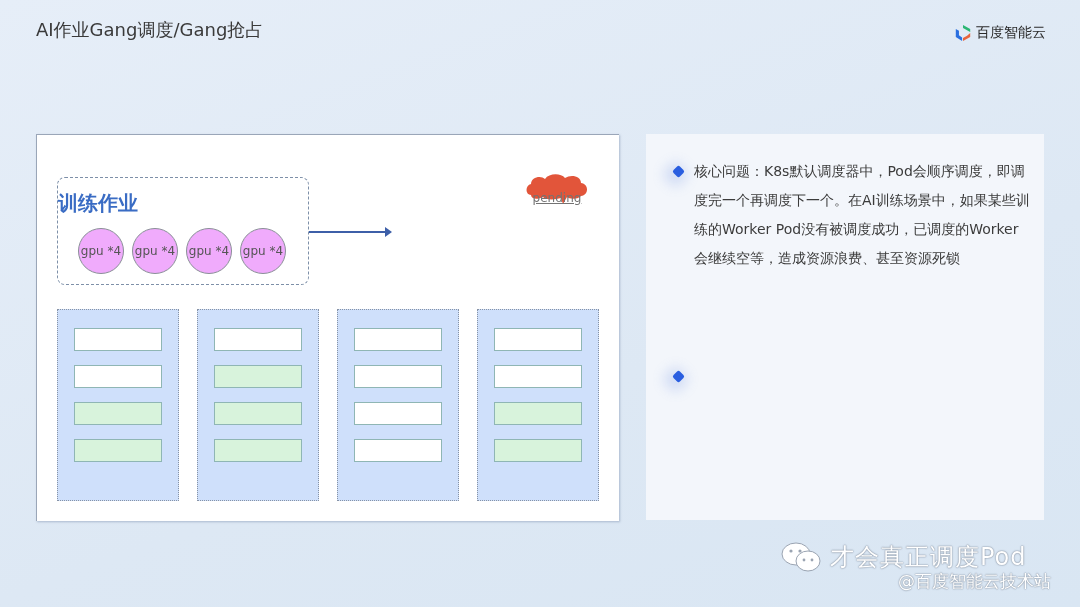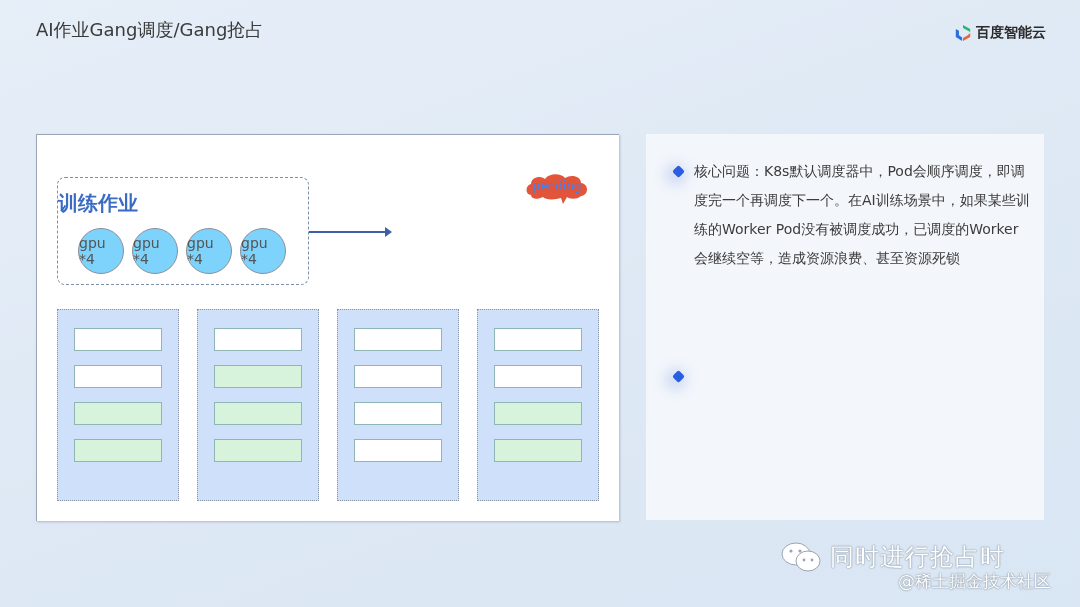--- a/index.html
+++ b/index.html
@@ -10,21 +10,21 @@
     color:#333;
   }
   .title {
     position:absolute; left:36px; top:18px;
     font-size:18px; color:#3a3a3a; letter-spacing:0px;
     font-family: "DejaVu Sans", sans-serif;
   }
   .brand {
     position:absolute; left:954px; top:24px; display:flex; align-items:center; gap:4px;
   }
-  .brand-text { font-size:14px; color:#2a2a2a; font-weight:bold; }
+  .brand-text { font-size:14px; color:#2a2a2a; font-weight:normal; }
   .brand-logo { width:18px; height:18px; }
 
   
   .diagram {
     position:absolute; left:36px; top:134px; width:582px; height:386px;
     background:#fff;
     box-shadow: 1px 1px 2px rgba(120,140,170,0.5);
     border-left:1px solid #9aa6b8; border-top:1px solid #9aa6b8;
   }
   .job-box {
@@ -32,43 +32,43 @@
     border:1.5px dashed #7d8fa8; border-radius:8px; box-sizing:border-box;
   }
   .job-title {
     position:absolute; left:0; right:0; top:12px; text-align:left;
     font-size:20px; color:#3a6cc4; font-weight:bold;
   }
   .gpus { position:absolute; left:20px; top:50px; display:flex; gap:8px; }
   .gpu {
     width:46px; height:46px; border:1px solid #8a8f98; border-radius:50%;
     display:flex; align-items:center; justify-content:center;
-    font-size:14px; color:#555; box-sizing:border-box; background:#7dd3fc;
+    font-size:12px; color:#555; box-sizing:border-box; background:#f0abfc;
   }
   .arrow-line {
     position:absolute; left:272px; top:96px; width:80px; height:1.5px; background:#3d5fa8;
   }
   .arrow-head {
     position:absolute; left:348px; top:92px; width:0; height:0;
     border-top:5px solid transparent; border-bottom:5px solid transparent;
     border-left:7px solid #3d5fa8;
   }
   .scheduler {
     position:absolute; left:354px; top:61px; width:178px; height:70px;
     background:#52c07a; border-radius:3px;
     display:flex; align-items:center; justify-content:center;
     color:#fff; font-size:22px;
   }
   .pending {
     position:absolute; left:486px; top:38px; width:68px; height:28px;
   }
   .pending svg { position:absolute; left:0; top:0; }
   .pending span {
-    position:absolute; left:0; right:0; top:6px; text-align:center;
-    color:#3b82f6; font-size:12px;text-decoration:underline;
+    position:absolute; left:0; right:0; top:18px; text-align:center;
+    color:#737373; font-size:12px;text-decoration:underline;
   }
   .nodes { position:absolute; left:20px; top:174px; display:flex; gap:18px; }
   .node {
     width:122px; height:192px; background:#cfe0fb;
     border:1.5px dotted #8793a6; box-sizing:border-box; position:relative;
   }
   .slot {
     position:absolute; left:16px; width:88px; height:23px;
     border:1.5px solid #8fb6b4; box-sizing:border-box;
   }
@@ -169,15 +169,15 @@
 
 <div class="watermark">
   <svg width="44" height="34" viewBox="0 0 44 34">
     <ellipse cx="16" cy="14" rx="14" ry="11" fill="#fff" stroke="#9aa4b2" stroke-width="1"></ellipse>
     <ellipse cx="28" cy="21" rx="12" ry="10" fill="#fff" stroke="#9aa4b2" stroke-width="1"></ellipse>
     <circle cx="11" cy="11" r="1.6" fill="#9aa4b2"></circle>
       <circle cx="20" cy="11" r="1.6" fill="#9aa4b2"></circle>
     <circle cx="24" cy="20" r="1.4" fill="#9aa4b2"></circle>
       <circle cx="32" cy="20" r="1.4" fill="#9aa4b2"></circle>
   </svg>
-  <span class="wm-main">同时进行抢占时</span>
-  <span class="wm-sub">@稀土掘金技术社区</span>
+  <span class="wm-main">才会真正调度Pod</span>
+  <span class="wm-sub">@百度智能云技术站</span>
 </div>
 
 </body></html>

